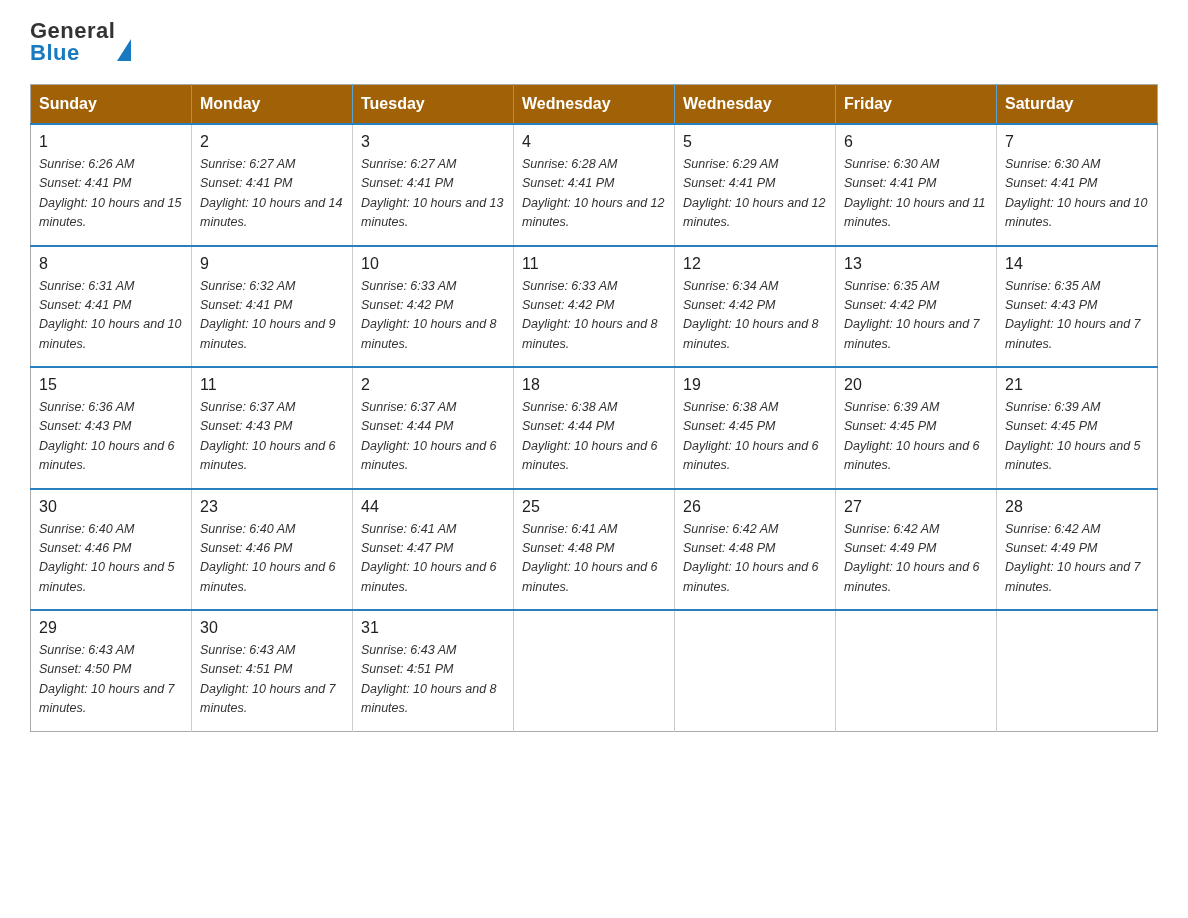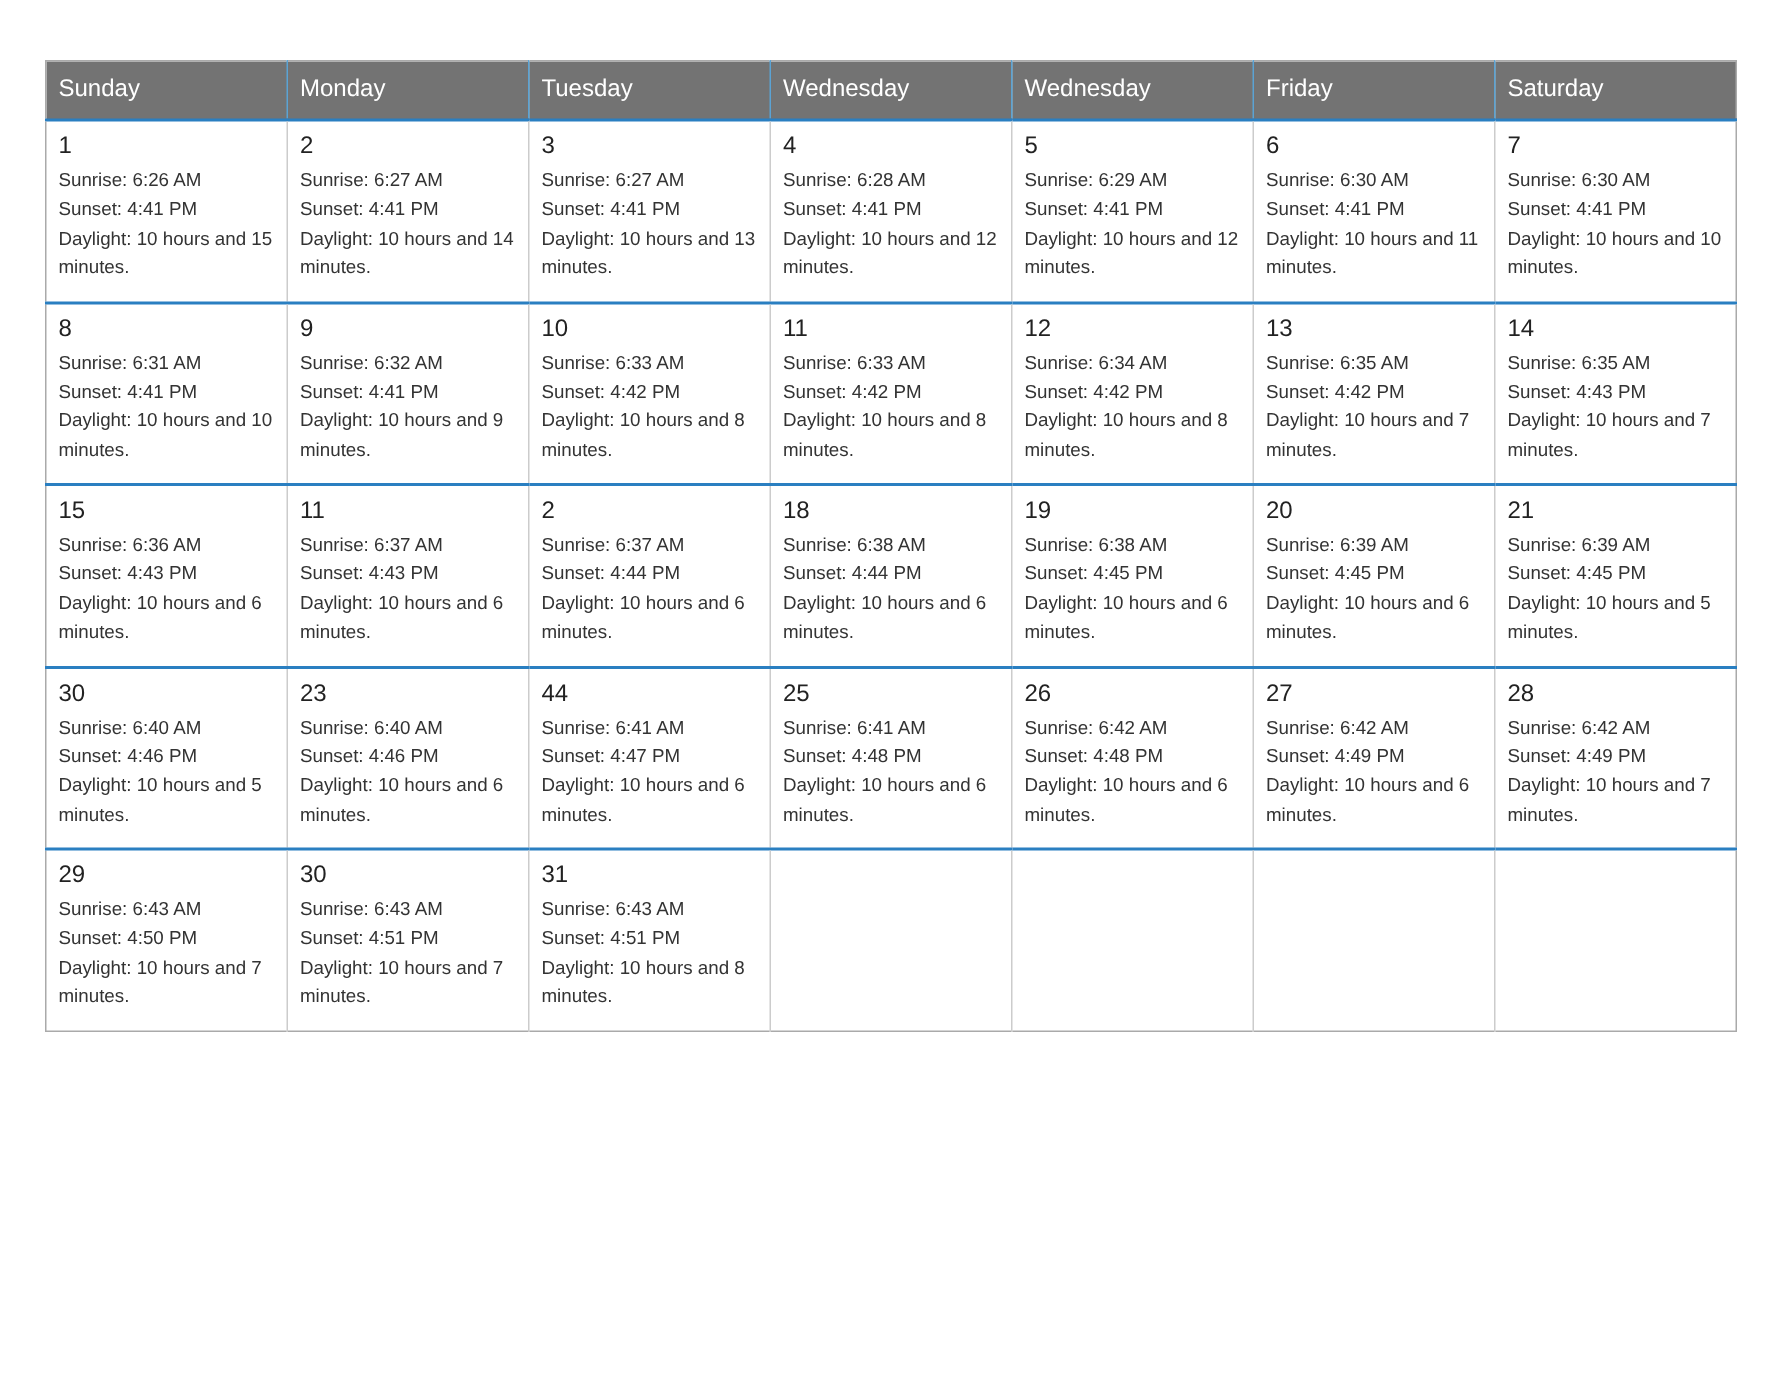--- a/index.html
+++ b/index.html
@@ -34,24 +34,24 @@
       font-size: 20px;
       color: #555;
       margin-top: 4px;
     }
     .calendar {
       width: 100%;
       border-collapse: collapse;
       border: 1px solid #aaa;
     }
     .calendar thead tr th {
-      background-color: #737373;
+      background-color: #a16207;
       color: #fff;
       font-size: 16px;
-      font-weight: normal;
+      font-weight: bold;
       padding: 10px 8px;
       text-align: left;
       border-right: 1px solid #5ba3d4;
     }
     .calendar thead tr th:last-child {
       border-right: none;
     }
     .calendar tbody tr td {
       vertical-align: top;
       padding: 8px 8px 12px 8px;
@@ -68,39 +68,51 @@
       font-size: 16px;
       font-weight: normal;
       color: #222;
       display: block;
       margin-bottom: 4px;
     }
     .day-info {
       font-size: 12.5px;
       line-height: 1.55;
       color: #333;
+      font-style: italic;
     }
     .empty-cell {
       border-top: 2px solid #2a7fc1;
     }
     .logo-block {
       display: flex;
       flex-direction: row;
       align-items: flex-end;
     }
     .logo-text-wrapper {
       display: flex;
       flex-direction: column;
       line-height: 1;
     }
   </style>
 </head>
 <body>
 
 <div class="header">
+  <div class="logo-wrapper">
+    <div class="logo-block">
+      <div class="logo-text-wrapper">
+        <span style="font-size:22px;font-weight:bold;color:#333;letter-spacing:0.5px;">General</span>
+        <span style="font-size:22px;font-weight:bold;color:#1a7abf;letter-spacing:0.5px;">Blue</span>
+      </div>
+      <div style="display:flex;flex-direction:column;justify-content:flex-end;margin-left:2px;padding-bottom:3px;">
+        <div style="width:0;height:0;border-style:solid;border-width:0 0 22px 14px;border-color:transparent transparent #1a7abf transparent;"></div>
+      </div>
+    </div>
+  </div>
   <div class="title-block">
   </div>
 </div>
 
 <table class="calendar">
   <thead>
     <tr>
     <th>Sunday</th>
         <th>Monday</th>
         <th>Tuesday</th>

